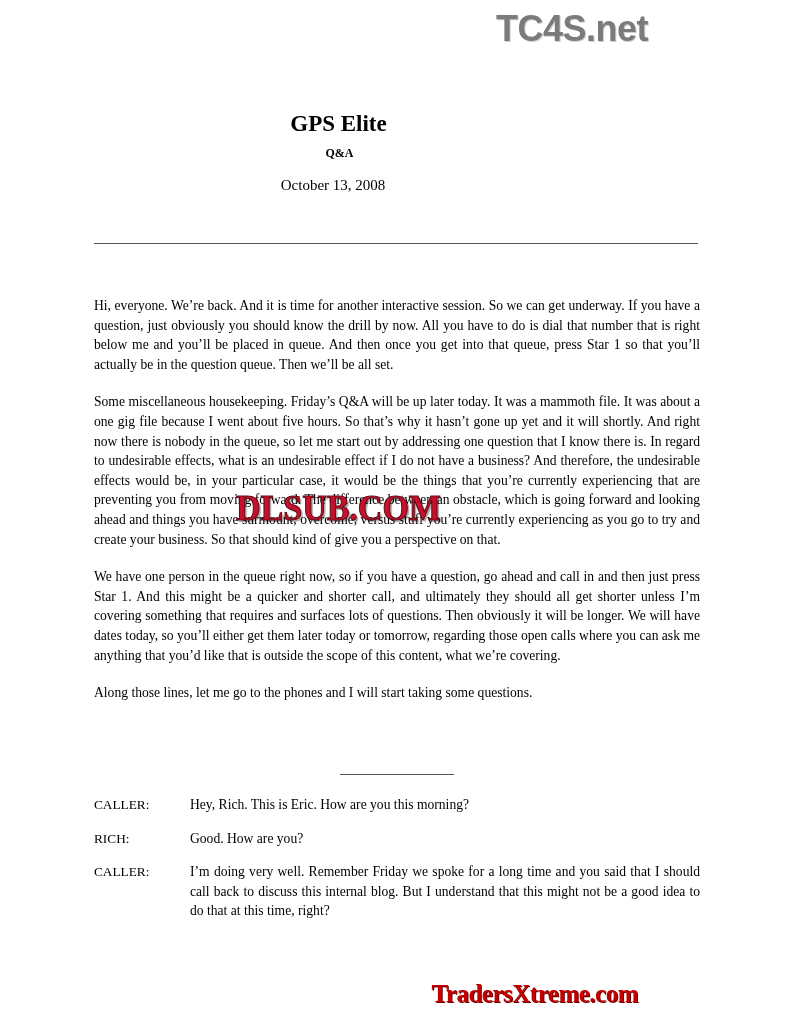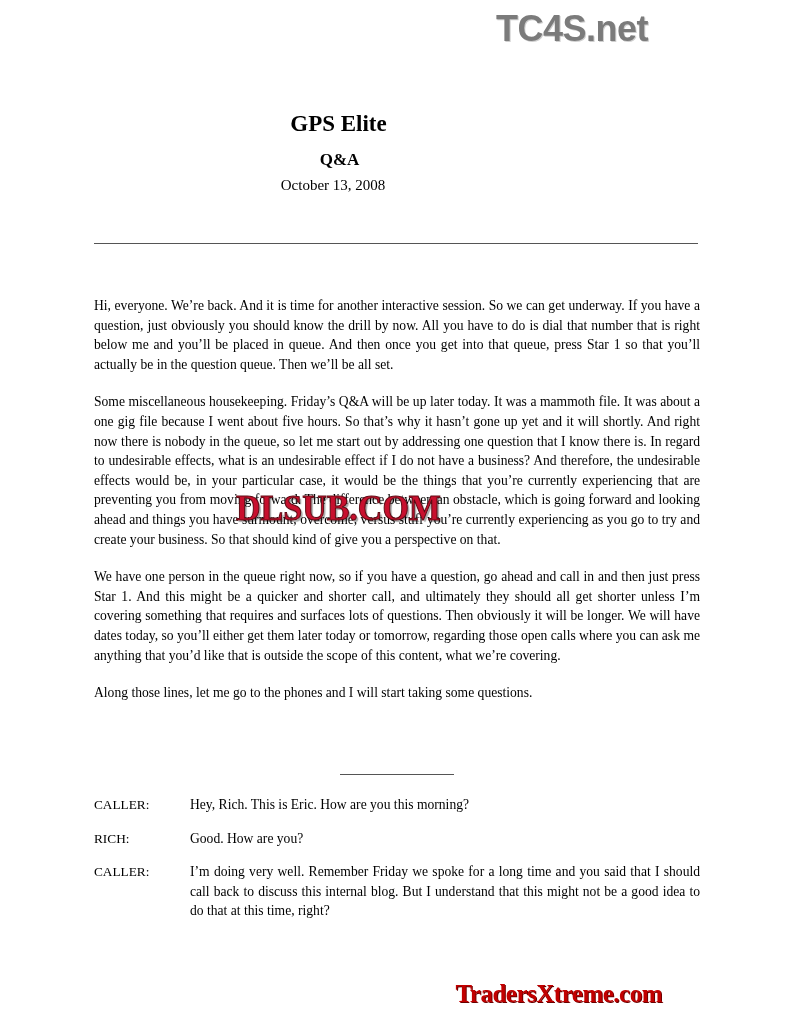--- a/index.html
+++ b/index.html
@@ -24,21 +24,21 @@
     font-family: "Liberation Sans", sans-serif;
     font-weight: bold;
     font-size: 36px;
     color: #7b7b7b;
     letter-spacing: -0.5px;
     text-shadow: 1px 1px 0 #cfcfcf;
   }
   .wm-bottom {
     position: absolute;
     bottom: 16px;
-    right: 4px;
+    right: 28px;
     font-family: "Liberation Serif", serif;
     font-weight: bold;
     font-size: 25px;
     color: #c20000;
     letter-spacing: -0.5px;
     text-shadow: 1px 1px 0 #6a0000;
   }
   .wm-center {
     position: absolute;
     left: 236px;
@@ -67,21 +67,21 @@
     text-align: center;
     font-size: 23px;
     font-weight: bold;
     margin-left: 11px;
   }
   .subtitle {
     position: absolute;
     left: 13px; right: 0;
     top: 136px;
     text-align: center;
-    font-size: 17px;
+    font-size: 12px;
     font-weight: bold;
   }
   .date {
     position: absolute;
     left: 0; right: 0;
     top: 177px;
     text-align: center;
     font-size: 15px;
   }
   .rule-top {

